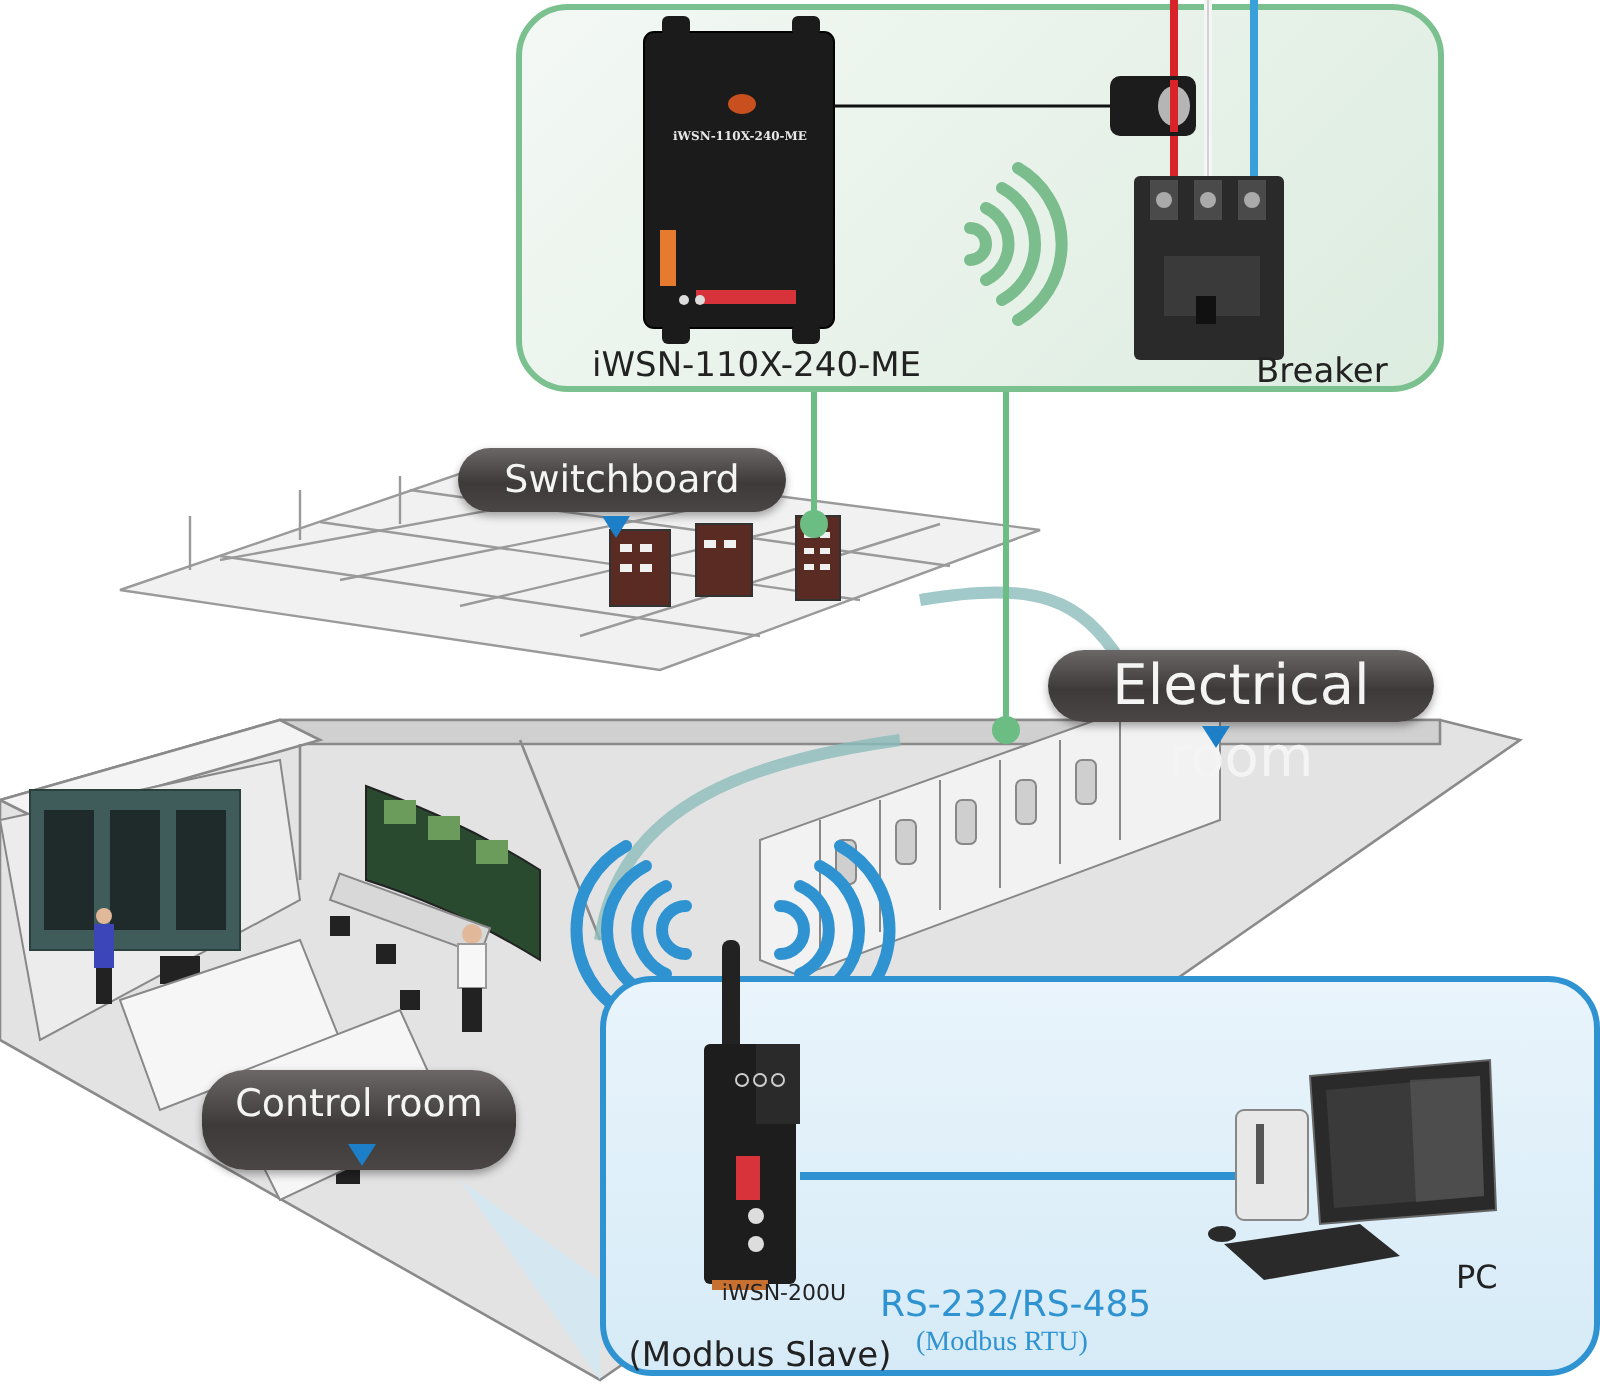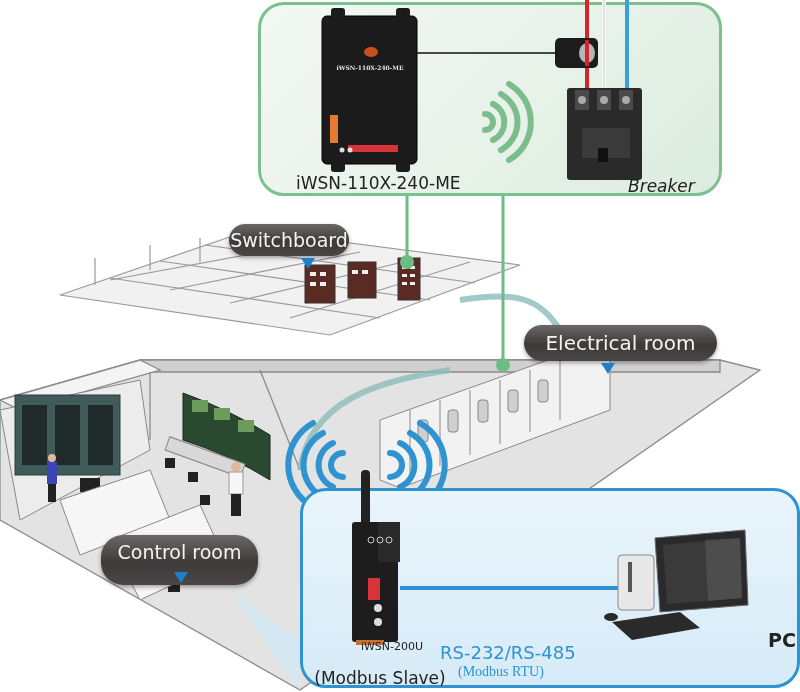--- a/index.html
+++ b/index.html
@@ -191,26 +191,26 @@
 
   <g fill="none" stroke="#7bbd8c" stroke-width="6" stroke-linecap="round">
     <path d="M485,114 A8,8 0 0 1 485,130"></path>
     <path d="M493,104 A20,20 0 0 1 493,140"></path>
     <path d="M501,94 A32,32 0 0 1 501,150"></path>
     <path d="M509,84 A44,44 0 0 1 509,160"></path>
   </g>
 </svg>
 
 <div class="abs label-dark" style="left:296px;top:173px;font-size:17px;">iWSN-110X-240-ME</div>
-<div class="abs label-dark" style="left:628px;top:176px;font-size:17px;font-style:italic;">Breaker</div>
-
-<div class="abs callout" style="left:229px;top:224px;width:120px;height:32px;line-height:32px;font-size:19px;">Switchboard</div>
+<div class="abs label-dark" style="left:628px;top:176px;font-size:17px;">Breaker</div>
+
+<div class="abs callout" style="left:229px;top:224px;width:164px;height:32px;line-height:32px;font-size:19px;">Switchboard</div>
 <div class="abs callout-pointer" style="left:301px;top:258px;"></div>
 
-<div class="abs callout" style="left:524px;top:325px;width:193px;height:36px;line-height:36px;font-size:20px;">Electrical room</div>
+<div class="abs callout" style="left:524px;top:325px;width:193px;height:36px;line-height:36px;font-size:28px;">Electrical room</div>
 <div class="abs callout-pointer" style="left:601px;top:363px;"></div>
 
 <div class="abs callout" style="left:101px;top:535px;width:157px;height:50px;line-height:35px;font-size:19px;">Control room</div>
 <div class="abs callout-pointer" style="left:174px;top:572px;"></div>
 
 <div id="bottom-panel" class="abs"></div>
 
 <svg width="800" height="692" viewBox="0 0 800 692">
 
   <g>
@@ -238,13 +238,13 @@
     <ellipse cx="611" cy="617" rx="7" ry="4" fill="#2a2a2a"></ellipse>
   </g>
 </svg>
 
 <div class="abs label-dark" style="left:347px;top:640px;width:90px;text-align:center;font-size:11px;">iWSN-200U</div>
 <div class="abs label-dark" style="left:312px;top:668px;width:136px;text-align:center;font-size:17px;">(Modbus Slave)</div>
 
 <div class="abs label-blue" style="left:440px;top:598px;font-size:18px;">RS-232/RS-485</div>
 <div class="abs label-blue" style="left:458px;top:620px;font-size:14px;font-family:Liberation Serif, serif;">(Modbus RTU)</div>
 
-<div class="abs label-dark" style="left:768px;top:629px;font-size:19px;font-weight:bold;">PC</div>
+<div class="abs label-dark" style="left:728px;top:629px;font-size:16px;">PC</div>
 
 </body></html>

